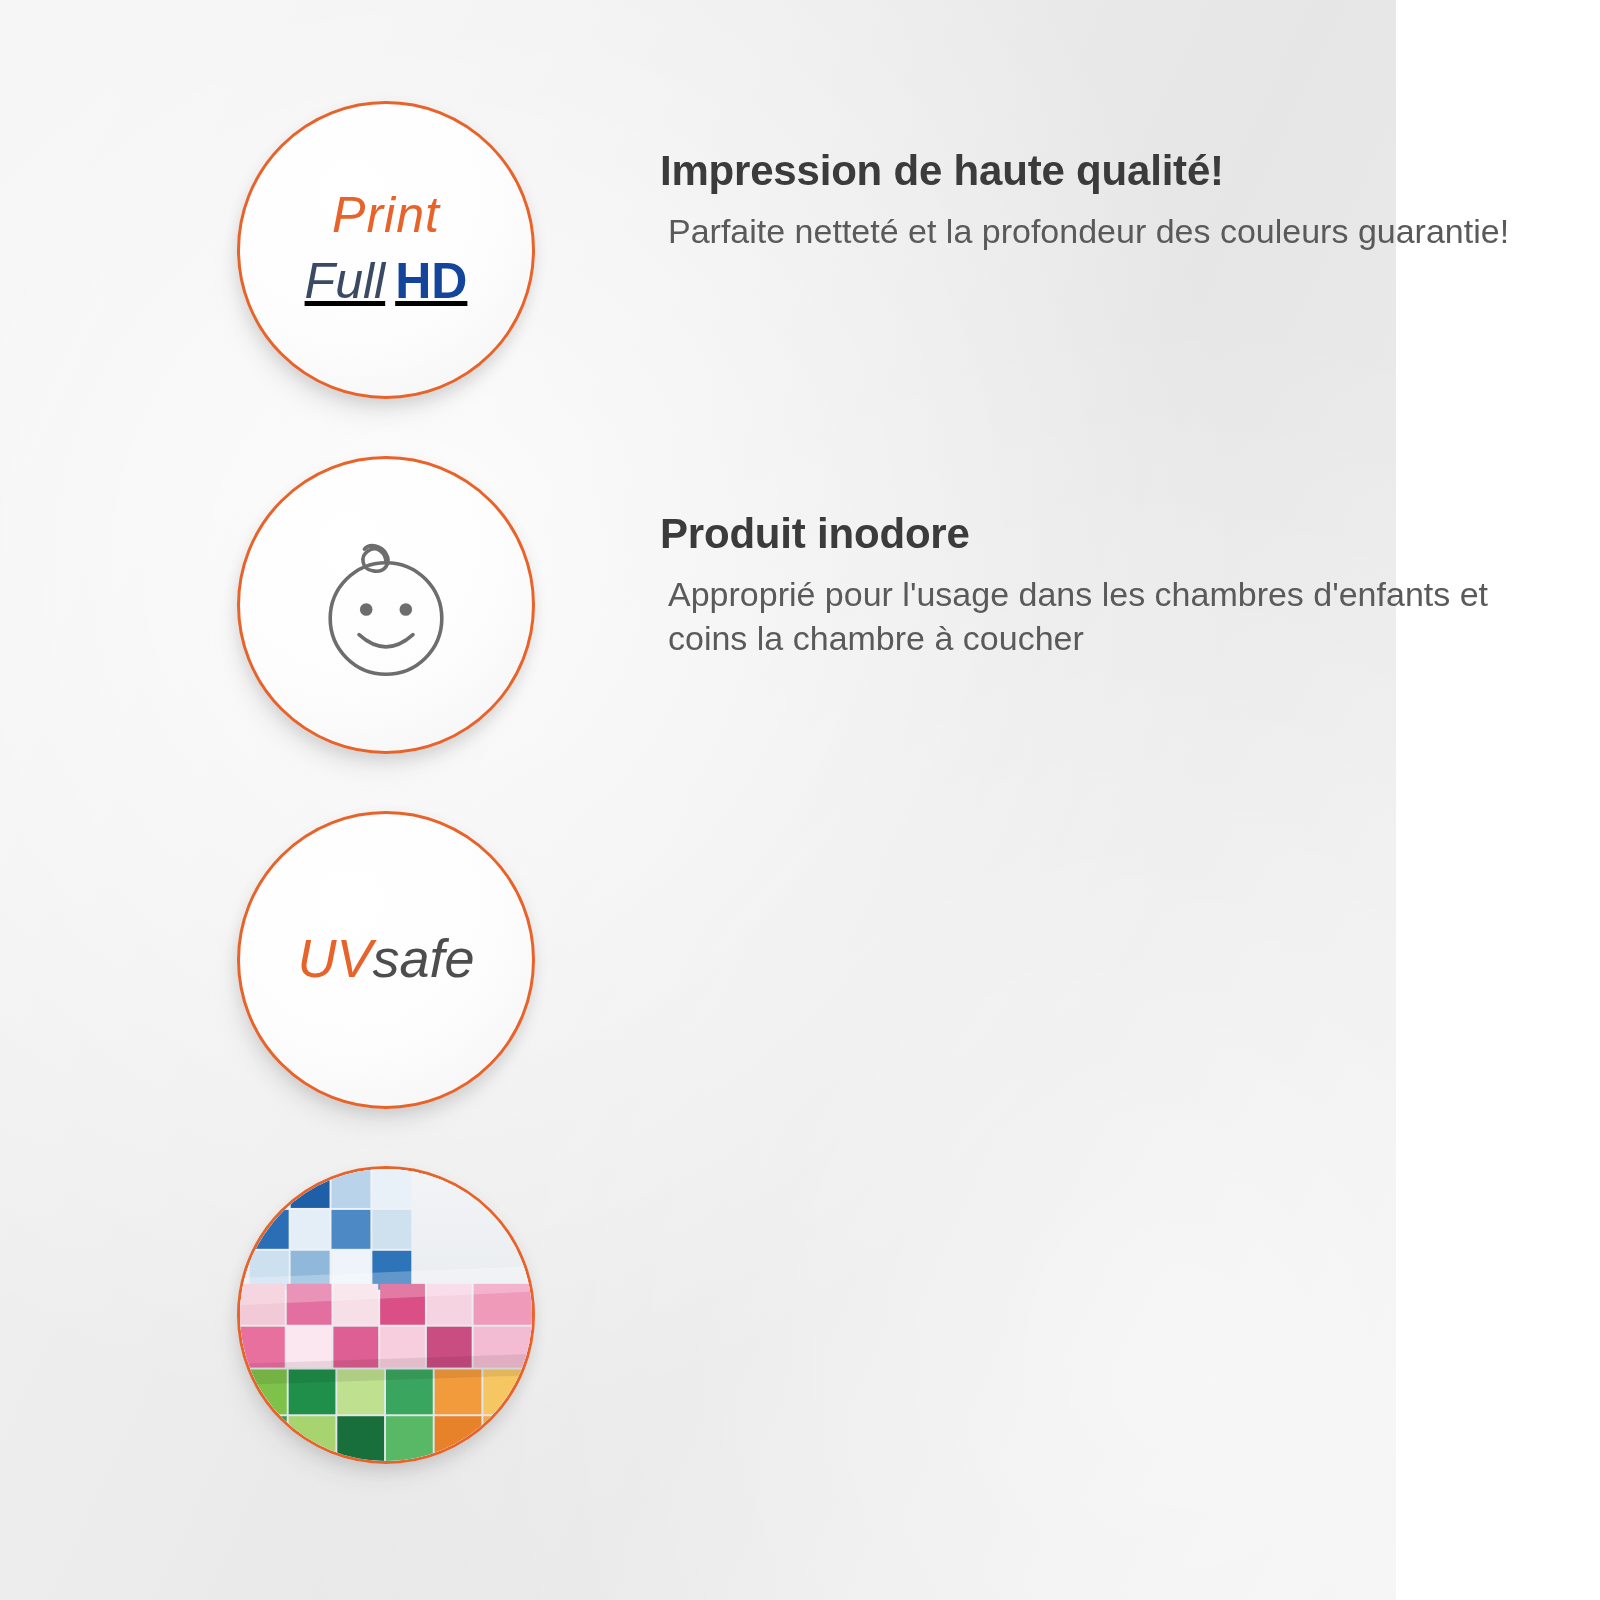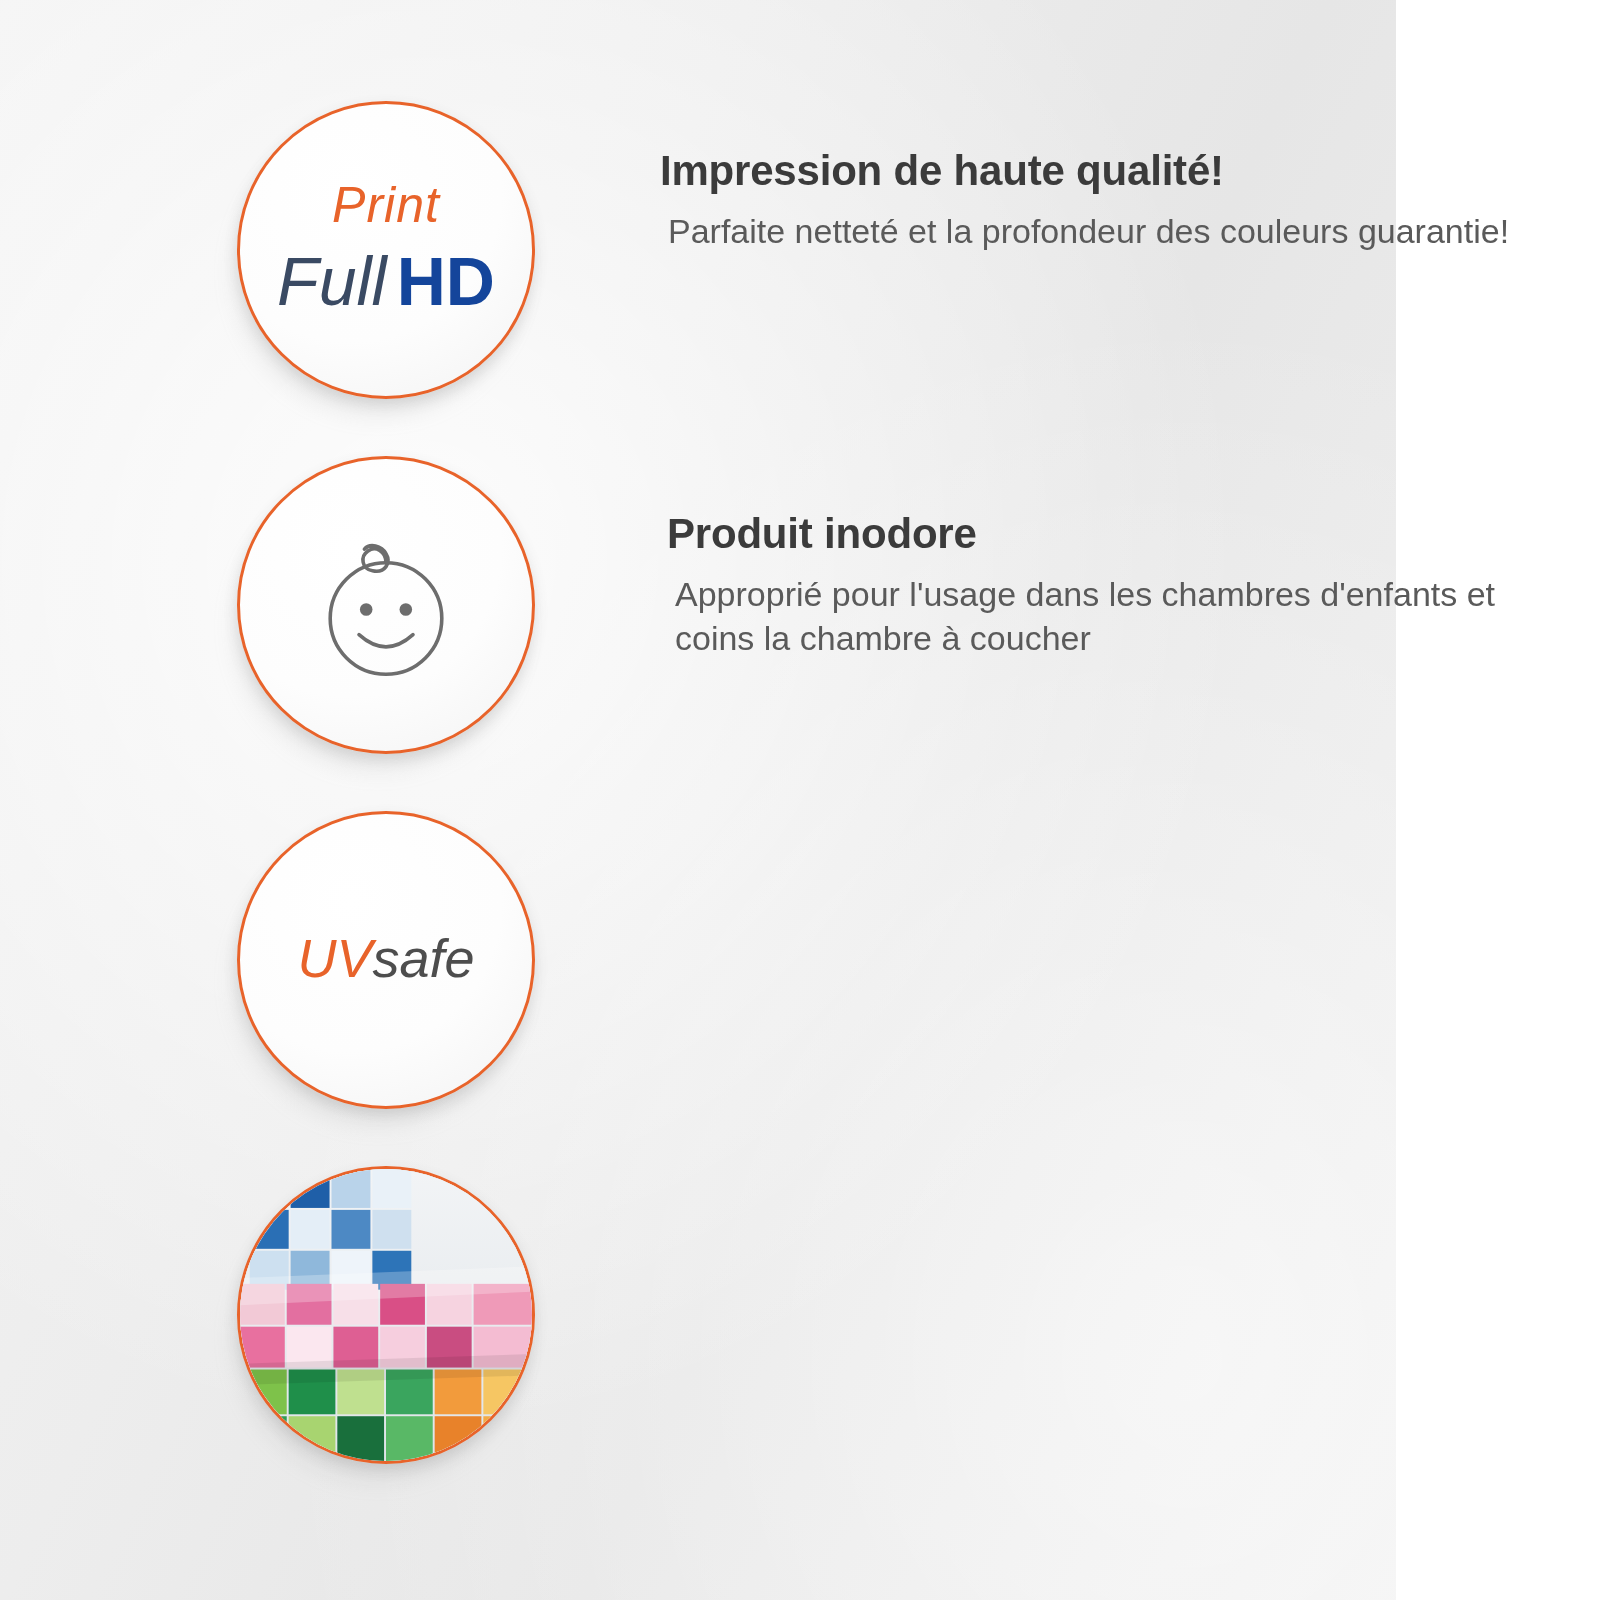--- a/index.html
+++ b/index.html
@@ -43,21 +43,21 @@
 
   .feature {
     position: absolute;
     left: 215px;
     width: 1330px;
     display: flex;
     align-items: flex-start;
   }
 
   .feature-1 { top: 95px; }
-  .feature-2 { top: 450px; gap: 7px; }
+  .feature-2 { top: 450px; }
   .feature-3 { top: 805px; }
   .feature-4 { top: 1160px; }
 
   
   .badge-wrap {
     position: relative;
     width: 320px;
     height: 320px;
     flex: 0 0 320px;
   }
@@ -95,23 +95,24 @@
   }
   .print-hd .line1 {
     font-size: 50px;
     font-style: italic;
     color: #e8632a;
     letter-spacing: 1px;
     display: block;
   }
   .print-hd .line2 {
     display: block;
-    font-size: 68px;
+    font-size: 50px;
     margin-top: 14px;
     white-space: nowrap;
+    text-decoration: underline;
   }
   .print-hd .full {
     font-style: italic;
     color: #3a4a63;
   }
   .print-hd .hd {
     font-weight: bold;
     color: #14459b;
     font-style: normal;
     margin-left: 10px;

